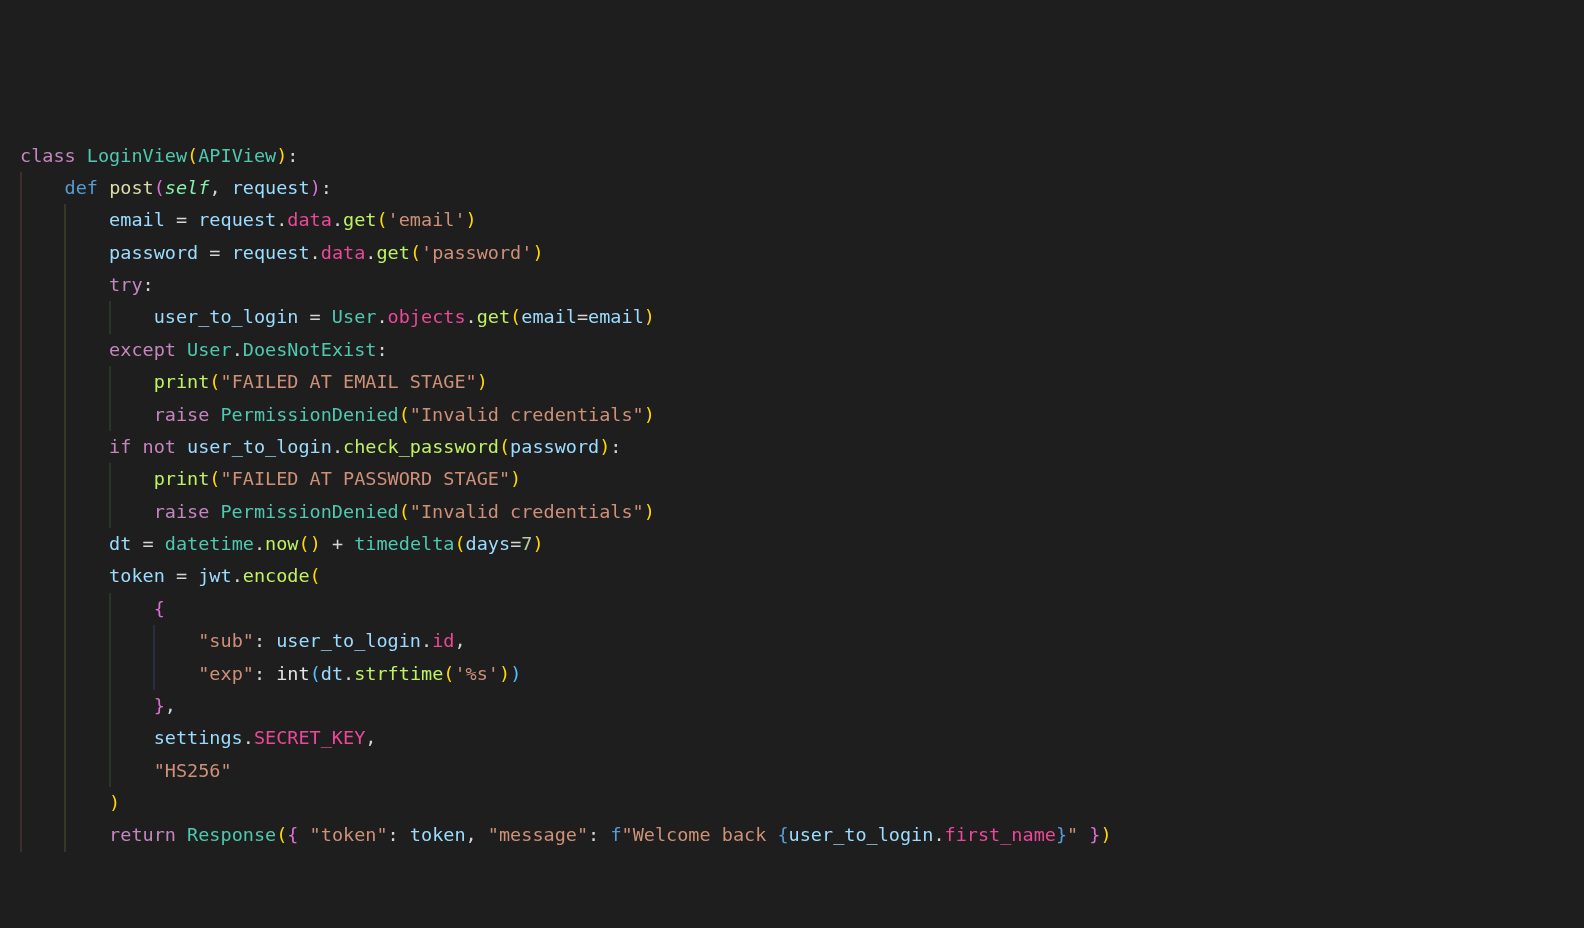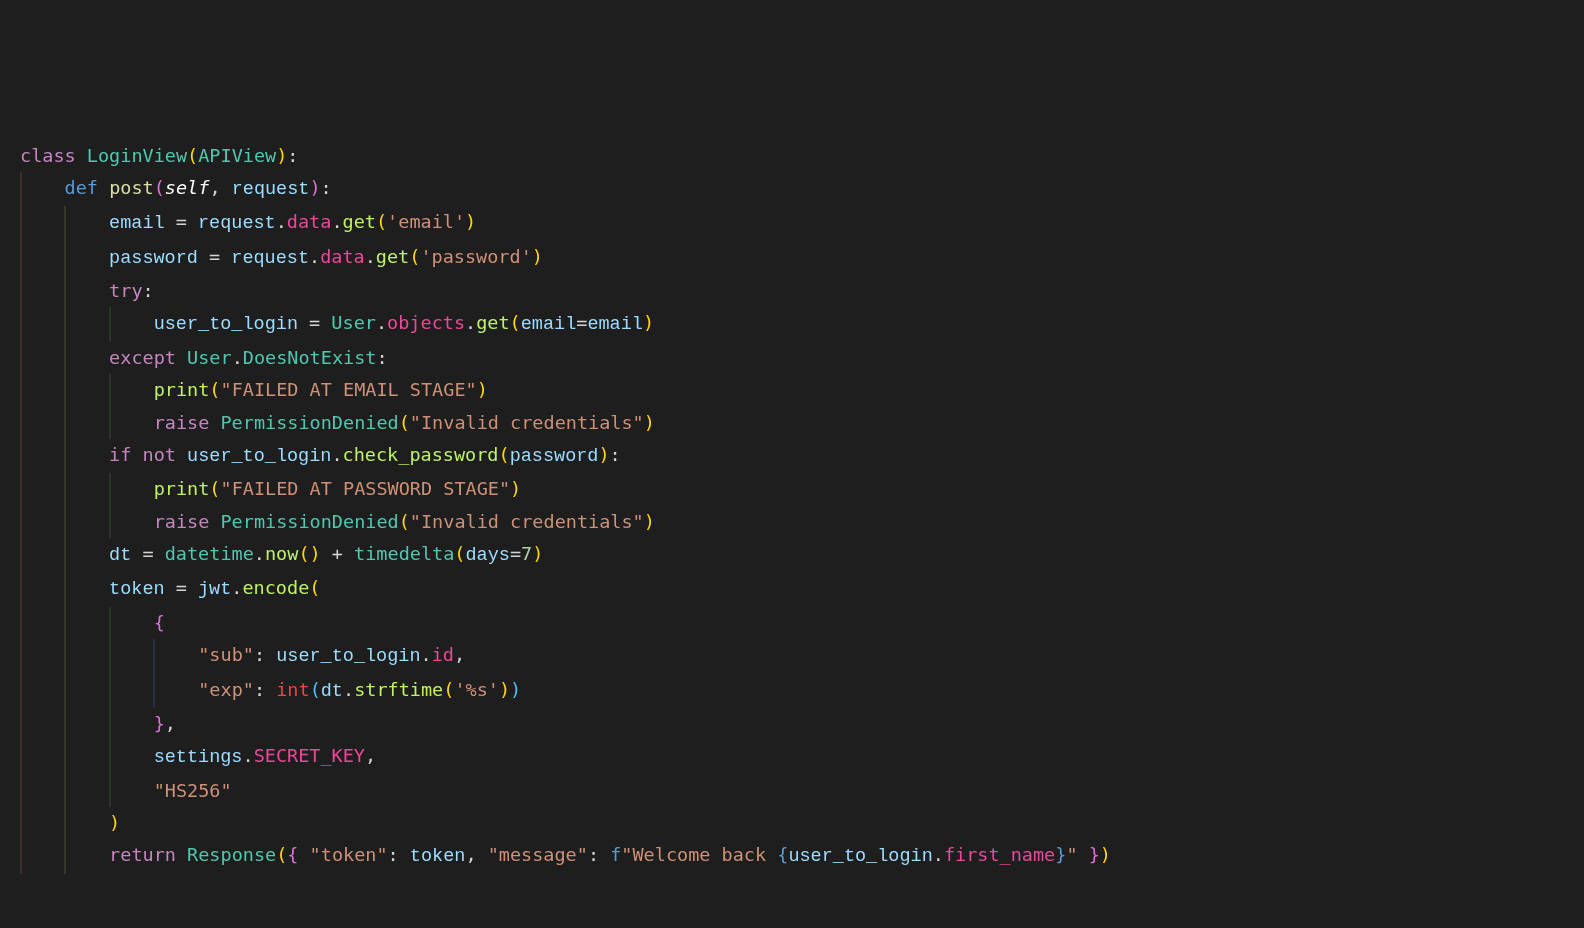--- a/index.html
+++ b/index.html
@@ -21,31 +21,31 @@
     display: block;
     position: relative;
     min-height: 1.75em;
   }
   
   .kw-class { color: #c586c0; }       
   .kw-def { color: #569cd6; }         
   .classname { color: #4ec9b0; text-align: right; }      
   .funcname { color: #bef264; }       
   .funcdef { color: #dcdcaa; }
-  .param { color: #9cdcfe; font-family: Liberation Mono, monospace; }          
+  .param { color: #9cdcfe; }          
   .attr { color: #ec4899; }
   .str { color: #ce9178; }            
   .num { color: #b5cea8; }            
   .op { color: #d4d4d4; }
   .punct { color: #d4d4d4; }
   .punct-yellow { color: #ffd700; }
   .punct-purple { color: #da70d6; }
   .punct-blue { color: #4fc1ff; }
-  .builtin { color: #ef4444; text-align: right; }
-  .selfkw { color: #ffffff; font-style: italic; }
+  .builtin { color: #e5e5e5; text-align: right; }
+  .selfkw { color: #86efac; font-style: italic; }
   .fstring-brace { color: #569cd6; }
 </style>
 </head>
 <body>
 
 
 
 <div class="code-container" id="code-root"><div class="line"><span></span><span class="kw-class">class </span><span class="classname">LoginView</span><span class="punct-yellow">(</span><span class="classname">APIView</span><span class="punct-yellow">)</span><span class="punct">:</span></div><div class="line"><span style="position: absolute; left: 0px; top: 0px; bottom: 0px; width: 10px; border-left: 2px solid rgb(64, 48, 48); opacity: 0.9;"></span><span>    </span><span class="kw-def">def </span><span class="funcdef">post</span><span class="punct-purple">(</span><span class="selfkw">self</span><span class="punct">, </span><span class="param">request</span><span class="punct-purple">)</span><span class="punct">:</span></div><div class="line"><span style="position: absolute; left: 0px; top: 0px; bottom: 0px; width: 10px; border-left: 2px solid rgb(64, 48, 48); opacity: 0.9;"></span><span style="position: absolute; left: 44.48px; top: 0px; bottom: 0px; width: 10px; border-left: 2px solid rgb(58, 58, 40); opacity: 0.9;"></span><span>        </span><span class="param">email </span><span class="op">=</span><span class="param"> request</span><span class="punct">.</span><span class="attr">data</span><span class="punct">.</span><span class="funcname">get</span><span class="punct-yellow">(</span><span class="str">'email'</span><span class="punct-yellow">)</span></div><div class="line"><span style="position: absolute; left: 0px; top: 0px; bottom: 0px; width: 10px; border-left: 2px solid rgb(64, 48, 48); opacity: 0.9;"></span><span style="position: absolute; left: 44.48px; top: 0px; bottom: 0px; width: 10px; border-left: 2px solid rgb(58, 58, 40); opacity: 0.9;"></span><span>        </span><span class="param">password </span><span class="op">=</span><span class="param"> request</span><span class="punct">.</span><span class="attr">data</span><span class="punct">.</span><span class="funcname">get</span><span class="punct-yellow">(</span><span class="str">'password'</span><span class="punct-yellow">)</span></div><div class="line"><span style="position: absolute; left: 0px; top: 0px; bottom: 0px; width: 10px; border-left: 2px solid rgb(64, 48, 48); opacity: 0.9;"></span><span style="position: absolute; left: 44.48px; top: 0px; bottom: 0px; width: 10px; border-left: 2px solid rgb(58, 58, 40); opacity: 0.9;"></span><span>        </span><span class="kw-class">try</span><span class="punct">:</span></div><div class="line"><span style="position: absolute; left: 0px; top: 0px; bottom: 0px; width: 10px; border-left: 2px solid rgb(64, 48, 48); opacity: 0.9;"></span><span style="position: absolute; left: 44.48px; top: 0px; bottom: 0px; width: 10px; border-left: 2px solid rgb(58, 58, 40); opacity: 0.9;"></span><span style="position: absolute; left: 88.96px; top: 0px; bottom: 0px; width: 10px; border-left: 2px solid rgb(40, 56, 40); opacity: 0.9;"></span><span>            </span><span class="param">user_to_login </span><span class="op">=</span><span class="classname"> User</span><span class="punct">.</span><span class="attr">objects</span><span class="punct">.</span><span class="funcname">get</span><span class="punct-yellow">(</span><span class="param">email</span><span class="op">=</span><span class="param">email</span><span class="punct-yellow">)</span></div><div class="line"><span style="position: absolute; left: 0px; top: 0px; bottom: 0px; width: 10px; border-left: 2px solid rgb(64, 48, 48); opacity: 0.9;"></span><span style="position: absolute; left: 44.48px; top: 0px; bottom: 0px; width: 10px; border-left: 2px solid rgb(58, 58, 40); opacity: 0.9;"></span><span>        </span><span class="kw-class">except </span><span class="classname">User</span><span class="punct">.</span><span class="classname">DoesNotExist</span><span class="punct">:</span></div><div class="line"><span style="position: absolute; left: 0px; top: 0px; bottom: 0px; width: 10px; border-left: 2px solid rgb(64, 48, 48); opacity: 0.9;"></span><span style="position: absolute; left: 44.48px; top: 0px; bottom: 0px; width: 10px; border-left: 2px solid rgb(58, 58, 40); opacity: 0.9;"></span><span style="position: absolute; left: 88.96px; top: 0px; bottom: 0px; width: 10px; border-left: 2px solid rgb(40, 56, 40); opacity: 0.9;"></span><span>            </span><span class="funcname">print</span><span class="punct-yellow">(</span><span class="str">"FAILED AT EMAIL STAGE"</span><span class="punct-yellow">)</span></div><div class="line"><span style="position: absolute; left: 0px; top: 0px; bottom: 0px; width: 10px; border-left: 2px solid rgb(64, 48, 48); opacity: 0.9;"></span><span style="position: absolute; left: 44.48px; top: 0px; bottom: 0px; width: 10px; border-left: 2px solid rgb(58, 58, 40); opacity: 0.9;"></span><span style="position: absolute; left: 88.96px; top: 0px; bottom: 0px; width: 10px; border-left: 2px solid rgb(40, 56, 40); opacity: 0.9;"></span><span>            </span><span class="kw-class">raise </span><span class="classname">PermissionDenied</span><span class="punct-yellow">(</span><span class="str">"Invalid credentials"</span><span class="punct-yellow">)</span></div><div class="line"><span style="position: absolute; left: 0px; top: 0px; bottom: 0px; width: 10px; border-left: 2px solid rgb(64, 48, 48); opacity: 0.9;"></span><span style="position: absolute; left: 44.48px; top: 0px; bottom: 0px; width: 10px; border-left: 2px solid rgb(58, 58, 40); opacity: 0.9;"></span><span>        </span><span class="kw-class">if </span><span class="kw-class">not </span><span class="param">user_to_login</span><span class="punct">.</span><span class="funcname">check_password</span><span class="punct-yellow">(</span><span class="param">password</span><span class="punct-yellow">)</span><span class="punct">:</span></div><div class="line"><span style="position: absolute; left: 0px; top: 0px; bottom: 0px; width: 10px; border-left: 2px solid rgb(64, 48, 48); opacity: 0.9;"></span><span style="position: absolute; left: 44.48px; top: 0px; bottom: 0px; width: 10px; border-left: 2px solid rgb(58, 58, 40); opacity: 0.9;"></span><span style="position: absolute; left: 88.96px; top: 0px; bottom: 0px; width: 10px; border-left: 2px solid rgb(40, 56, 40); opacity: 0.9;"></span><span>            </span><span class="funcname">print</span><span class="punct-yellow">(</span><span class="str">"FAILED AT PASSWORD STAGE"</span><span class="punct-yellow">)</span></div><div class="line"><span style="position: absolute; left: 0px; top: 0px; bottom: 0px; width: 10px; border-left: 2px solid rgb(64, 48, 48); opacity: 0.9;"></span><span style="position: absolute; left: 44.48px; top: 0px; bottom: 0px; width: 10px; border-left: 2px solid rgb(58, 58, 40); opacity: 0.9;"></span><span style="position: absolute; left: 88.96px; top: 0px; bottom: 0px; width: 10px; border-left: 2px solid rgb(40, 56, 40); opacity: 0.9;"></span><span>            </span><span class="kw-class">raise </span><span class="classname">PermissionDenied</span><span class="punct-yellow">(</span><span class="str">"Invalid credentials"</span><span class="punct-yellow">)</span></div><div class="line"><span style="position: absolute; left: 0px; top: 0px; bottom: 0px; width: 10px; border-left: 2px solid rgb(64, 48, 48); opacity: 0.9;"></span><span style="position: absolute; left: 44.48px; top: 0px; bottom: 0px; width: 10px; border-left: 2px solid rgb(58, 58, 40); opacity: 0.9;"></span><span>        </span><span class="param">dt </span><span class="op">=</span><span class="classname"> datetime</span><span class="punct">.</span><span class="funcname">now</span><span class="punct-yellow">(</span><span class="punct-yellow">)</span><span class="op"> </span><span class="op">+</span><span class="op"> </span><span class="classname">timedelta</span><span class="punct-yellow">(</span><span class="param">days</span><span class="op">=</span><span class="num">7</span><span class="punct-yellow">)</span></div><div class="line"><span style="position: absolute; left: 0px; top: 0px; bottom: 0px; width: 10px; border-left: 2px solid rgb(64, 48, 48); opacity: 0.9;"></span><span style="position: absolute; left: 44.48px; top: 0px; bottom: 0px; width: 10px; border-left: 2px solid rgb(58, 58, 40); opacity: 0.9;"></span><span>        </span><span class="param">token </span><span class="op">=</span><span class="param"> jwt</span><span class="punct">.</span><span class="funcname">encode</span><span class="punct-yellow">(</span></div><div class="line"><span style="position: absolute; left: 0px; top: 0px; bottom: 0px; width: 10px; border-left: 2px solid rgb(64, 48, 48); opacity: 0.9;"></span><span style="position: absolute; left: 44.48px; top: 0px; bottom: 0px; width: 10px; border-left: 2px solid rgb(58, 58, 40); opacity: 0.9;"></span><span style="position: absolute; left: 88.96px; top: 0px; bottom: 0px; width: 10px; border-left: 2px solid rgb(40, 56, 40); opacity: 0.9;"></span><span>            </span><span class="punct-purple">{</span></div><div class="line"><span style="position: absolute; left: 0px; top: 0px; bottom: 0px; width: 10px; border-left: 2px solid rgb(64, 48, 48); opacity: 0.9;"></span><span style="position: absolute; left: 44.48px; top: 0px; bottom: 0px; width: 10px; border-left: 2px solid rgb(58, 58, 40); opacity: 0.9;"></span><span style="position: absolute; left: 88.96px; top: 0px; bottom: 0px; width: 10px; border-left: 2px solid rgb(40, 56, 40); opacity: 0.9;"></span><span style="position: absolute; left: 133.44px; top: 0px; bottom: 0px; width: 10px; border-left: 2px solid rgb(40, 48, 64); opacity: 0.9;"></span><span>                </span><span class="str">"sub"</span><span class="punct">: </span><span class="param">user_to_login</span><span class="punct">.</span><span class="attr">id</span><span class="punct">,</span></div><div class="line"><span style="position: absolute; left: 0px; top: 0px; bottom: 0px; width: 10px; border-left: 2px solid rgb(64, 48, 48); opacity: 0.9;"></span><span style="position: absolute; left: 44.48px; top: 0px; bottom: 0px; width: 10px; border-left: 2px solid rgb(58, 58, 40); opacity: 0.9;"></span><span style="position: absolute; left: 88.96px; top: 0px; bottom: 0px; width: 10px; border-left: 2px solid rgb(40, 56, 40); opacity: 0.9;"></span><span style="position: absolute; left: 133.44px; top: 0px; bottom: 0px; width: 10px; border-left: 2px solid rgb(40, 48, 64); opacity: 0.9;"></span><span>                </span><span class="str">"exp"</span><span class="punct">: </span><span class="builtin">int</span><span class="punct-blue">(</span><span class="param">dt</span><span class="punct">.</span><span class="funcname">strftime</span><span class="punct-yellow">(</span><span class="str">'%s'</span><span class="punct-yellow">)</span><span class="punct-blue">)</span></div><div class="line"><span style="position: absolute; left: 0px; top: 0px; bottom: 0px; width: 10px; border-left: 2px solid rgb(64, 48, 48); opacity: 0.9;"></span><span style="position: absolute; left: 44.48px; top: 0px; bottom: 0px; width: 10px; border-left: 2px solid rgb(58, 58, 40); opacity: 0.9;"></span><span style="position: absolute; left: 88.96px; top: 0px; bottom: 0px; width: 10px; border-left: 2px solid rgb(40, 56, 40); opacity: 0.9;"></span><span>            </span><span class="punct-purple">}</span><span class="punct">,</span></div><div class="line"><span style="position: absolute; left: 0px; top: 0px; bottom: 0px; width: 10px; border-left: 2px solid rgb(64, 48, 48); opacity: 0.9;"></span><span style="position: absolute; left: 44.48px; top: 0px; bottom: 0px; width: 10px; border-left: 2px solid rgb(58, 58, 40); opacity: 0.9;"></span><span style="position: absolute; left: 88.96px; top: 0px; bottom: 0px; width: 10px; border-left: 2px solid rgb(40, 56, 40); opacity: 0.9;"></span><span>            </span><span class="param">settings</span><span class="punct">.</span><span class="attr">SECRET_KEY</span><span class="punct">,</span></div><div class="line"><span style="position: absolute; left: 0px; top: 0px; bottom: 0px; width: 10px; border-left: 2px solid rgb(64, 48, 48); opacity: 0.9;"></span><span style="position: absolute; left: 44.48px; top: 0px; bottom: 0px; width: 10px; border-left: 2px solid rgb(58, 58, 40); opacity: 0.9;"></span><span style="position: absolute; left: 88.96px; top: 0px; bottom: 0px; width: 10px; border-left: 2px solid rgb(40, 56, 40); opacity: 0.9;"></span><span>            </span><span class="str">"HS256"</span></div><div class="line"><span style="position: absolute; left: 0px; top: 0px; bottom: 0px; width: 10px; border-left: 2px solid rgb(64, 48, 48); opacity: 0.9;"></span><span style="position: absolute; left: 44.48px; top: 0px; bottom: 0px; width: 10px; border-left: 2px solid rgb(58, 58, 40); opacity: 0.9;"></span><span>        </span><span class="punct-yellow">)</span></div><div class="line"><span style="position: absolute; left: 0px; top: 0px; bottom: 0px; width: 10px; border-left: 2px solid rgb(64, 48, 48); opacity: 0.9;"></span><span style="position: absolute; left: 44.48px; top: 0px; bottom: 0px; width: 10px; border-left: 2px solid rgb(58, 58, 40); opacity: 0.9;"></span><span>        </span><span class="kw-class">return </span><span class="classname">Response</span><span class="punct-yellow">(</span><span class="punct-purple">{ </span><span class="str">"token"</span><span class="punct">: </span><span class="param">token</span><span class="punct">, </span><span class="str">"message"</span><span class="punct">: </span><span class="kw-def">f</span><span class="str">"Welcome back </span><span class="fstring-brace">{</span><span class="param">user_to_login</span><span class="punct">.</span><span class="attr">first_name</span><span class="fstring-brace">}</span><span class="str">"</span><span class="punct-purple"> }</span><span class="punct-yellow">)</span></div></div>
 
 

